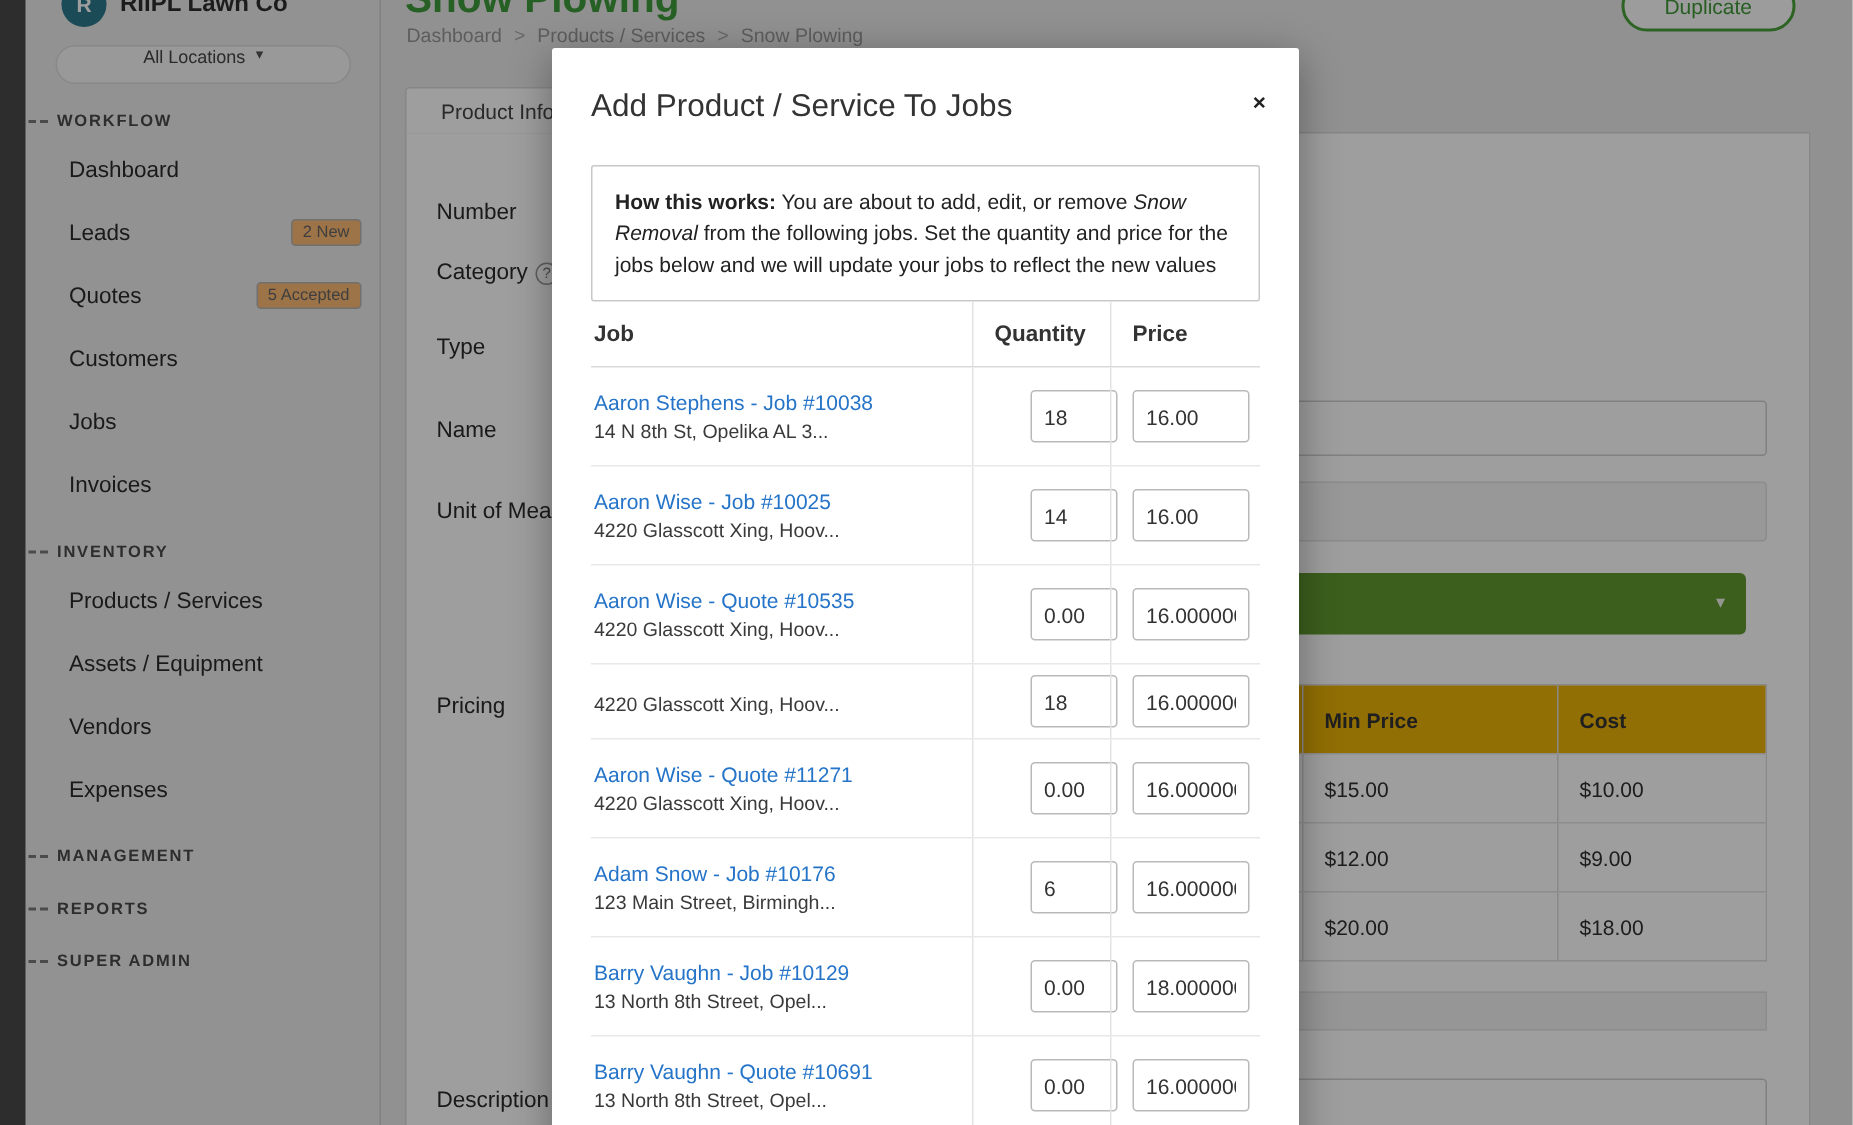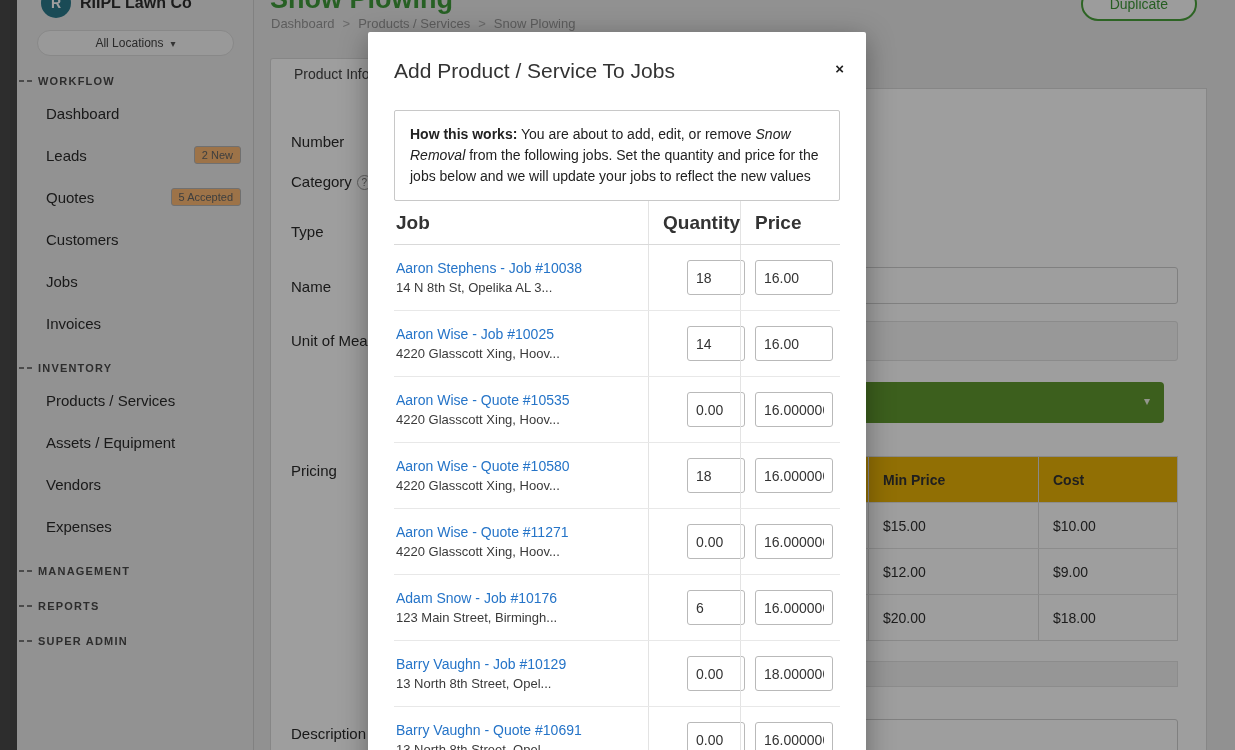--- a/index.html
+++ b/index.html
@@ -6,21 +6,21 @@
   html,body { width:1235px; height:750px; overflow:hidden; }
   body { font-family:"Liberation Sans","DejaVu Sans",sans-serif; position:relative; background:#eaeaea; color:#2f2f2f; }
 
   
   .sidebar { position:absolute; left:0; top:0; width:254px; height:750px; background:#ececec; border-right:1px solid #d0d0d0; }
   .rail { position:absolute; left:0; top:0; width:17px; height:100%; background:#4a4a4a; }
   .sidebar-inner { position:absolute; left:17px; top:0; right:0; bottom:0; }
   .logo-row { position:absolute; top:-12px; left:24px; display:flex; align-items:center; gap:9px; cursor:pointer; }
   .logo-circle { width:30px; height:30px; border-radius:50%; background:#2a7a8c; color:#fff; font-weight:700; font-size:14px; display:flex; align-items:center; justify-content:center; }
   .company-name { font-size:16px; font-weight:700; color:#2e2e2e; }
-  .location-pill { display:flex; align-items:center; justify-content:center; gap:7px; width:197px; height:26px; margin:30px 0 0 20px; background:#f7f7f7; border:1px solid #dcdcdc; border-radius:14px; font-size:12px; color:#444; cursor:pointer; font-family:inherit; }
+  .location-pill { display:flex; align-items:flex-start; justify-content:center; gap:7px; width:197px; height:26px; margin:30px 0 0 20px; background:#f7f7f7; border:1px solid #dcdcdc; border-radius:14px; font-size:12px; color:#444; cursor:pointer; font-family:inherit; }
   .caret { font-size:10px; color:#555; }
   .nav { margin-top:14px; }
   .nav-header { position:relative; height:22px; margin-top:13px; padding-left:21px; font-size:11px; font-weight:700; letter-spacing:1.2px; color:#4a4a4a; display:flex; align-items:center; cursor:pointer; }
   .nav-header::before { content:""; position:absolute; left:2px; top:10px; width:13px; height:2px; background:repeating-linear-gradient(90deg,#7a7a7a 0 5px,transparent 5px 8px); }
   .nav-item { height:42px; display:flex; align-items:center; padding-left:29px; padding-right:12px; font-size:15px; color:#2b2b2b; cursor:pointer; }
   .badge { margin-left:auto; font-size:11px; color:#666; background:#fdba74; border:1px solid #b5b5b5; border-radius:3px; padding:2px 7px; white-space:nowrap; }
 
   
   .main { position:absolute; left:254px; top:0; right:0; bottom:0; background:#eaeaea; }
   .page-title { position:absolute; left:16px; top:-16px; font-size:27px; font-weight:700; color:#3f9c3a; }
@@ -47,21 +47,21 @@
   
   .backdrop { position:absolute; inset:0; background:rgba(0,0,0,0.38); z-index:40; }
   .modal { position:absolute; left:368px; top:32px; width:498px; height:900px; background:#fff; z-index:50; box-shadow:0 6px 28px rgba(0,0,0,0.35); border-radius:2px; }
   .modal-header { padding:26px 26px 0; }
   .modal-title { font-size:21px; color:#333; font-weight:400; line-height:26px; }
   .modal-close { position:absolute; right:22px; top:28px; font-size:15px; font-weight:700; color:#222; background:none; border:none; cursor:pointer; font-family:inherit; }
   .info-box { margin:26px 26px 0; border:1px solid #c8c8c8; border-radius:2px; padding:13px 15px; font-size:14px; line-height:1.5; color:#222; }
   .info-box b { font-weight:700; }
   .info-box i { font-style:italic; }
   .jobs-table { margin:0 26px; }
-  .jt-head { display:grid; grid-template-columns:254px 92px 100px; height:44px; border-bottom:1px solid #d9d9d9; font-size:19px; font-weight:700; color:#333; }
+  .jt-head { display:grid; grid-template-columns:254px 92px 100px; height:44px; border-bottom:1px solid #d9d9d9; font-size:15px; font-weight:700; color:#333; }
   .jt-row { display:grid; grid-template-columns:254px 92px 100px; border-bottom:1px solid #e8e8e8; }
   .jt-cell { display:flex; align-items:center; height:100%; }
   .jt-cell.sep { border-left:1px solid #e3e3e3; padding-left:14px; }
   .job-cell { display:block; padding:15px 8px 15px 2px; }
   .head-job { padding-left:2px; display:flex; align-items:center; }
   .job-link { font-size:14px; color:#2574c8; text-decoration:none; cursor:pointer; display:block; }
   .job-address { font-size:13px; color:#3a3a3a; margin-top:4px; }
   .qty-input { width:58px; height:35px; border:1px solid #b9b9b9; border-radius:3px; padding:0 8px; font-size:14px; font-family:inherit; color:#333;margin-left:24px; }
   .price-input { width:78px; height:35px; border:1px solid #b9b9b9; border-radius:3px; padding:0 8px; font-size:14px; font-family:inherit; color:#333; }
 </style>
@@ -233,21 +233,20 @@
       <div class="jt-cell sep">
           <input class="qty-input" value="0.00" style="">
         </div>
       <div class="jt-cell sep">
           <input class="price-input" value="16.000000" style="">
         </div>
     </div>
 
     <div class="jt-row">
       <div class="job-cell">
-        <a class="job-link">Aaron Wise - Quote #10580</a>
         <div class="job-address">4220 Glasscott Xing, Hoov...</div>
       </div>
       <div class="jt-cell sep">
           <input class="qty-input" value="18" style="">
         </div>
       <div class="jt-cell sep">
           <input class="price-input" value="16.000000" style="">
         </div>
     </div>
 

